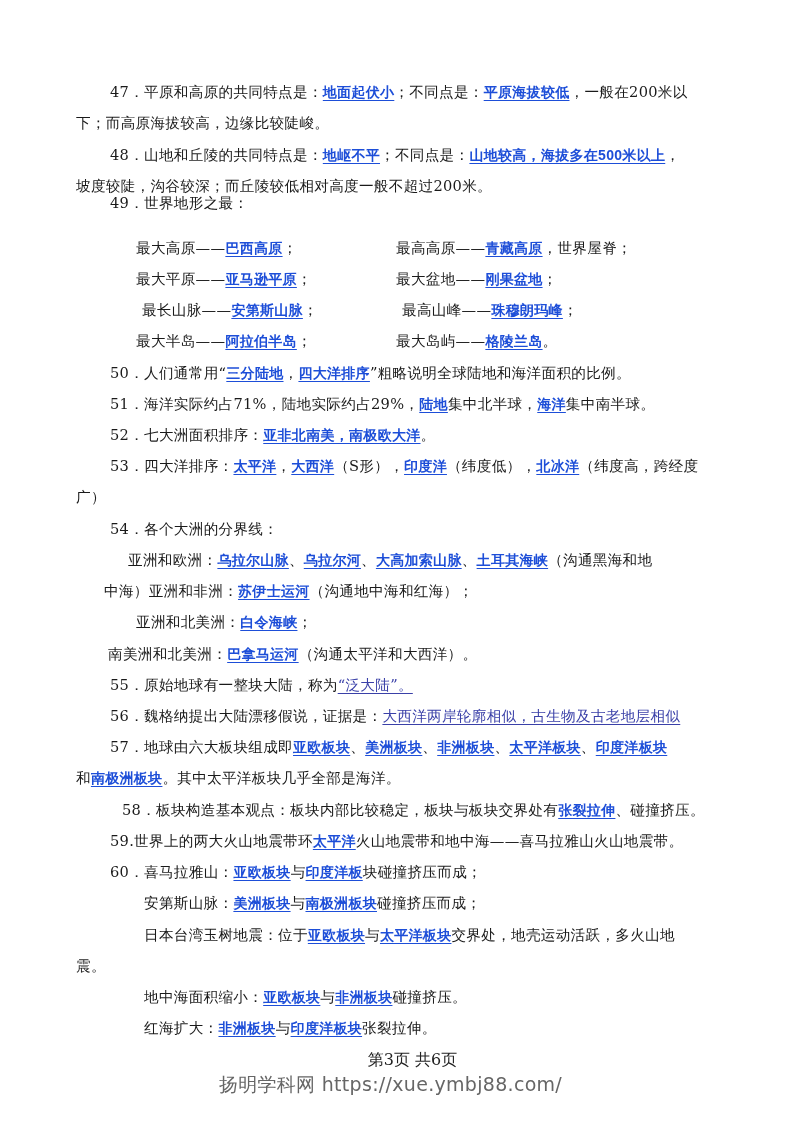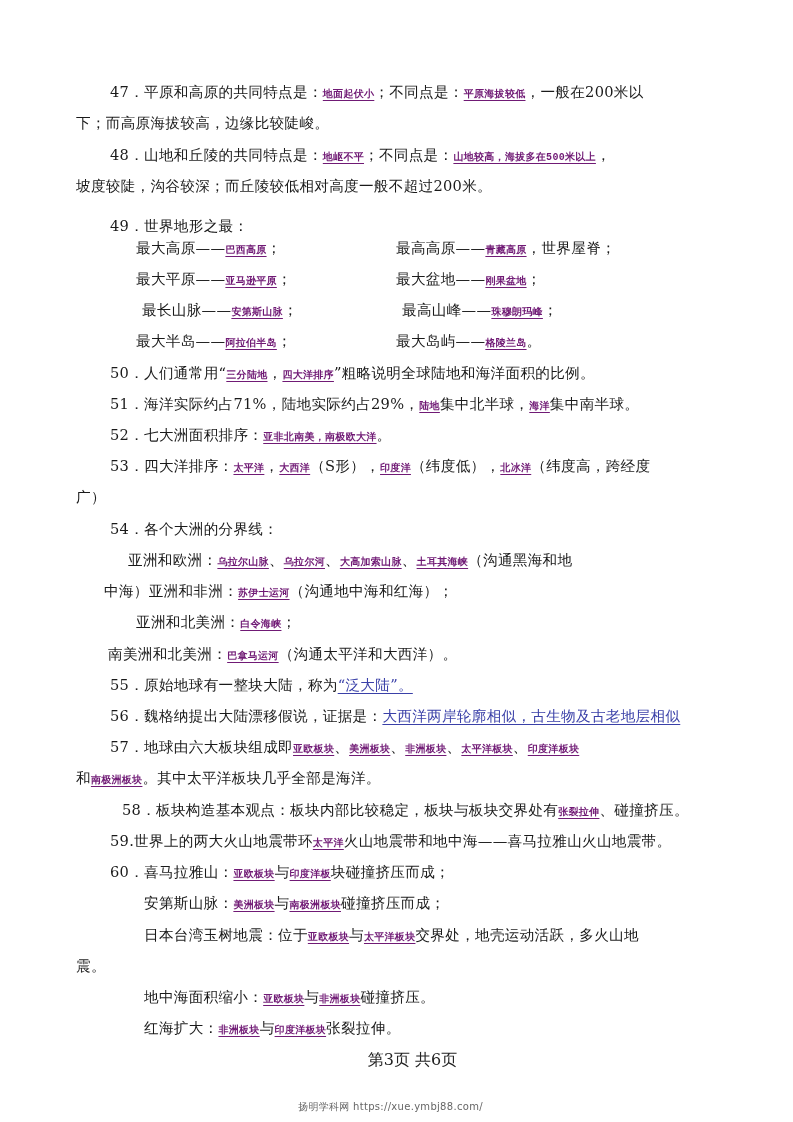--- a/index.html
+++ b/index.html
@@ -7,55 +7,55 @@
     width: 793px; height: 1122px; position: relative; overflow: hidden;
     font-family: "DejaVu Serif", "Liberation Serif", serif;
     color: #1a1a1a;
   }
   .page { position: absolute; left: 0; top: 0; width: 793px; height: 1122px; }
   .line {
     position: absolute; left: 0; white-space: nowrap;
     font-size: 14.6px; line-height: 20px; letter-spacing: 0.3px;
   }
   .hl {
-    color: #701a75; font-weight: bold; text-decoration: underline;
+    color: #1d4ed8; font-weight: bold; text-decoration: underline;
     text-underline-offset: 3px; text-decoration-thickness: 1px;
-    font-family: Liberation Mono, monospace; font-size: 10px;
+    font-family: Liberation Sans, sans-serif; font-size: 14px;
   }
   .hl-light {
     color: #3a40a8; text-decoration: underline; text-underline-offset: 3px;
     text-decoration-thickness: 1px;
   }
   .col2 { position: absolute; left: 396px; white-space: nowrap; }
   .footer {
     position: absolute; left: 16px; width: 793px; text-align: center;
     font-size: 16px; color: #222;
   }
   .watermark {
     position: absolute; left: 0; width: 781px; text-align: center;
     font-family: "DejaVu Sans", "Liberation Sans", sans-serif;
-    font-size: 10px; color: #666; letter-spacing: 0.3px; margin-top: 28px;
+    font-size: 19px; color: #666; letter-spacing: 0.3px;
   }
 </style>
 </head>
 <body>
 
 <div class="page">
 
   <div class="line" style="top:82px;left:110px;">
     <span>47．</span><span>平原和高原的共同特点是：</span><span class="hl">地面起伏小</span><span>；不同点是：</span><span class="hl">平原海拔较低</span><span>，一般在200米以</span>
   </div>
   <div class="line" style="top:113px;left:76px;">下；而高原海拔较高，边缘比较陡峻。</div>
 
   <div class="line" style="top:145px;left:110px;">
     <span>48．</span><span>山地和丘陵的共同特点是：</span><span class="hl">地岖不平</span><span>；不同点是：</span><span class="hl">山地较高，海拔多在500米以上</span><span>，</span>
   </div>
   <div class="line" style="top:176px;left:76px;">坡度较陡，沟谷较深；而丘陵较低相对高度一般不超过200米。</div>
 
-  <div class="line" style="top:216px;left:110px;text-align:right;">
+  <div class="line" style="top:193px;left:110px;text-align:right;">
     <span>49．</span><span>世界地形之最：</span>
   </div>
 
   <div class="line" style="top:238px;left:136px;width:600px;">
     <span>最大高原——</span><span class="hl">巴西高原</span><span>；</span>
     <span class="col2" style="left:260px;"><span>最高高原——</span><span class="hl">青藏高原</span><span>，世界屋脊；</span></span>
   </div>
   <div class="line" style="top:269px;left:136px;width:600px;">
     <span>最大平原——</span><span class="hl">亚马逊平原</span><span>；</span>
     <span class="col2" style="left:260px;"><span>最大盆地——</span><span class="hl">刚果盆地</span><span>；</span></span>

